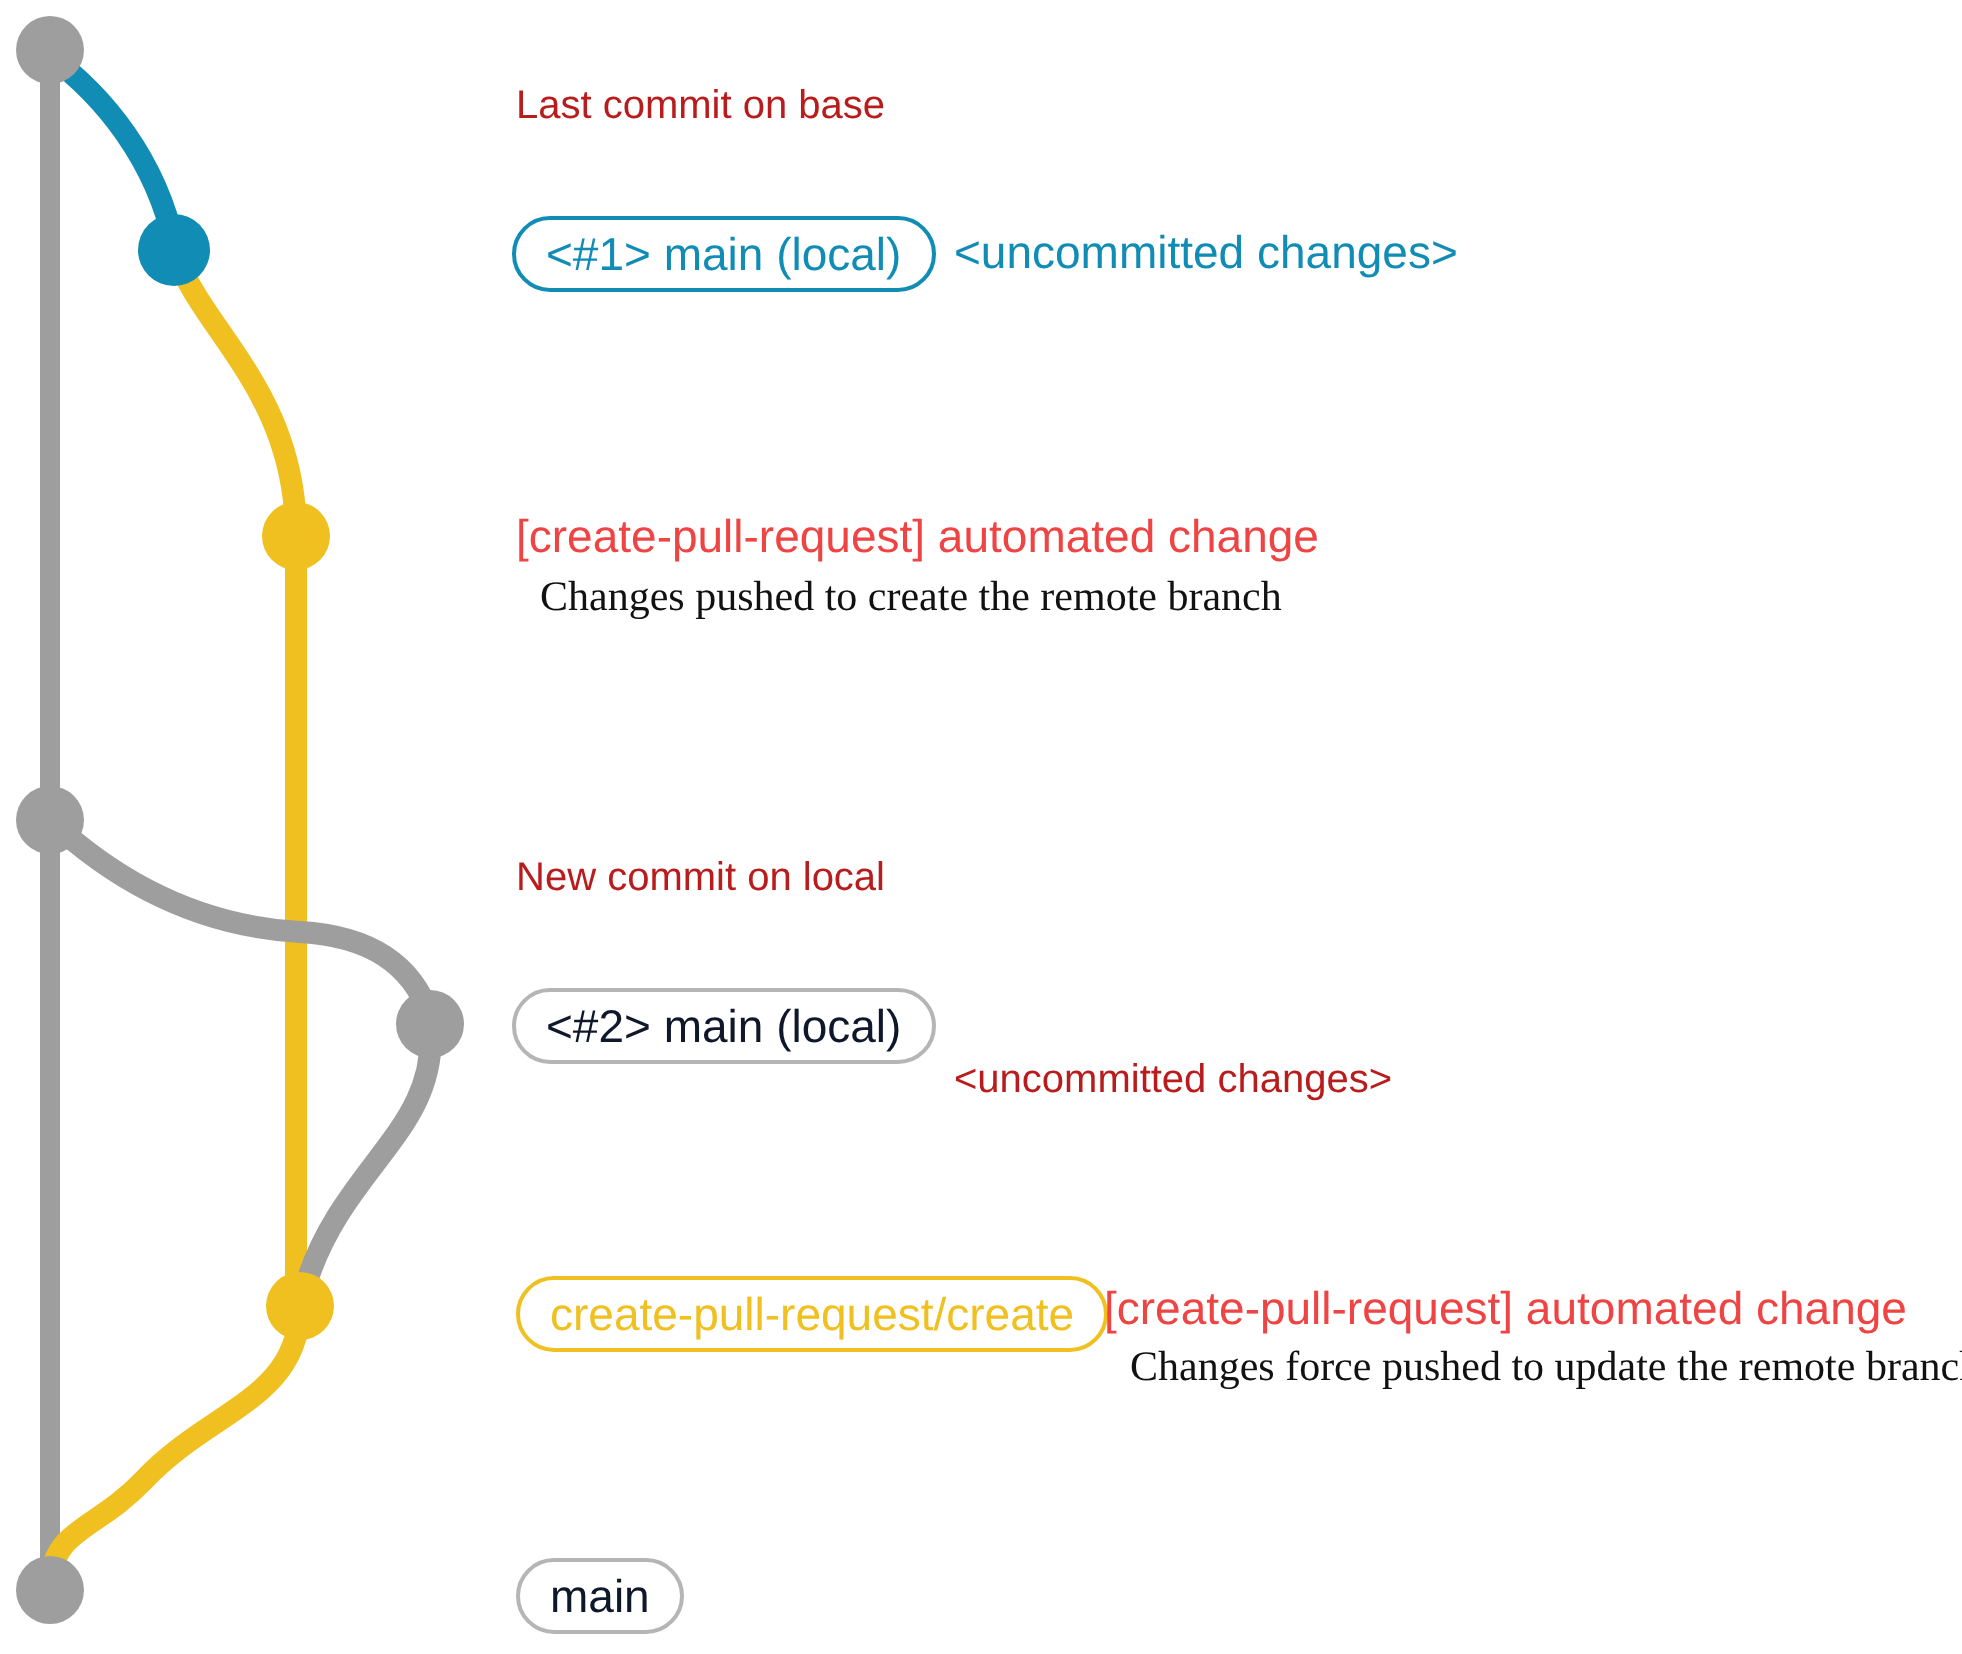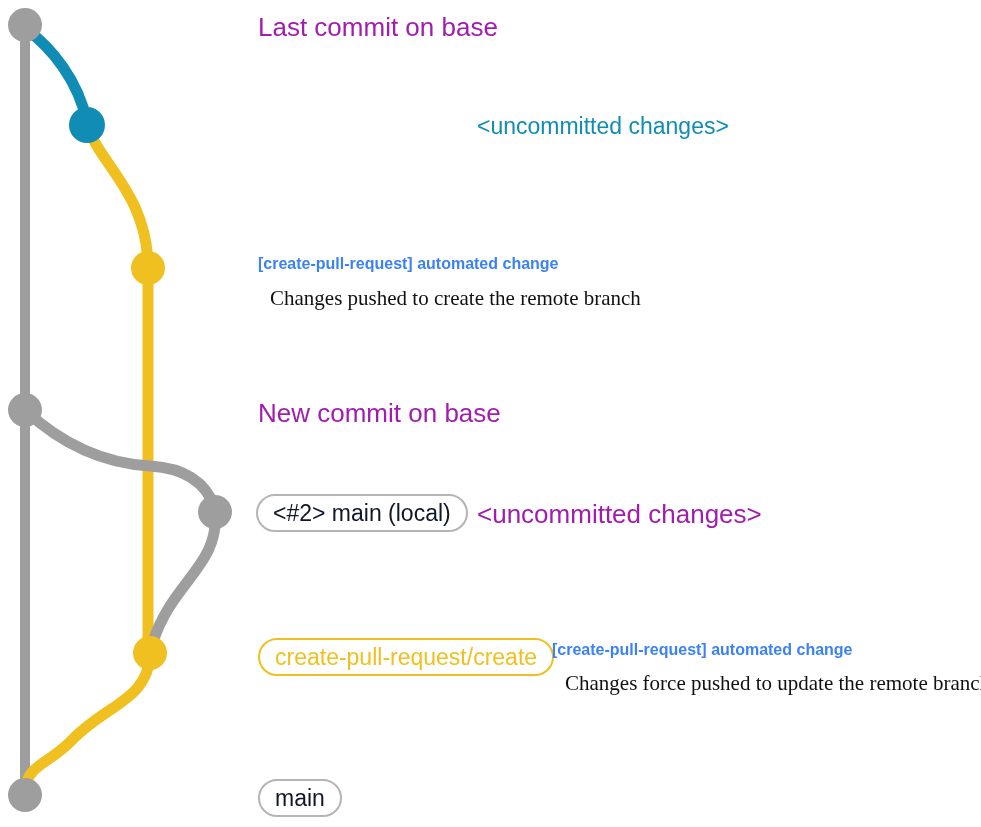--- a/index.html
+++ b/index.html
@@ -18,33 +18,34 @@
     background: #ffffff;
   }
   .graph-svg {
     position: absolute;
     left: 0;
     top: 0;
   }
   .abs { position: absolute; white-space: nowrap; }
 
   .title-gray {
-    color: #a21caf;
-    font-size: 26px;
+    color: #b91c1c;
+    font-size: 20px;
     font-weight: 400;
+    margin-top: 30px;
   }
   .title-blue {
     color: #118cb4;
     font-size: 23px;
     font-weight: 400;
   }
   .title-yellow {
-    color: #3b82f6;
-    font-size: 16px;
-    font-weight: 700;
+    color: #ef4444;
+    font-size: 23px;
+    font-weight: 400;
   }
   .desc {
     color: #111111;
     font-family: "Liberation Serif", serif;
     font-size: 21px;
     font-weight: 400;
   }
   .pill {
     display: inline-block;
     box-sizing: border-box;
@@ -85,26 +86,27 @@
     <circle cx="87" cy="125" r="18" fill="#118cb4"></circle>
     <circle cx="148" cy="268" r="17" fill="#f0c020"></circle>
     <circle cx="25" cy="410" r="17" fill="#9e9e9e"></circle>
     <circle cx="215" cy="512" r="17" fill="#9e9e9e"></circle>
     <circle cx="150" cy="653" r="17" fill="#f0c020"></circle>
     <circle cx="25" cy="795" r="17" fill="#9e9e9e"></circle>
   </svg>
 
   <div class="abs title-gray" style="left:258px; top:12px;">Last commit on base</div>
 
+  <span class="abs pill pill-blue" style="left:256px; top:108px;">&lt;#1&gt; main (local)</span>
   <div class="abs title-blue" style="left:477px; top:113px;">&lt;uncommitted changes&gt;</div>
 
   <div class="abs title-yellow" style="left:258px; top:255px;">[create-pull-request] automated change</div>
   <div class="abs desc" style="left:270px; top:286px;">Changes pushed to create the remote branch</div>
 
-  <div class="abs title-gray" style="left:258px; top:398px;">New commit on base</div>
+  <div class="abs title-gray" style="left:258px; top:398px;">New commit on local</div>
 
   <span class="abs pill pill-gray" style="left:256px; top:494px;">&lt;#2&gt; main (local)</span>
   <div class="abs title-gray" style="left:477px; top:499px;">&lt;uncommitted changes&gt;</div>
 
   <span class="abs pill pill-yellow" style="left:258px; top:638px;">create-pull-request/create</span>
   <div class="abs title-yellow" style="left:552px; top:641px;">[create-pull-request] automated change</div>
   <div class="abs desc" style="left:565px; top:671px;">Changes force pushed to update the remote branch</div>
 
   <span class="abs pill pill-gray" style="left:258px; top:779px;">main</span>
 

